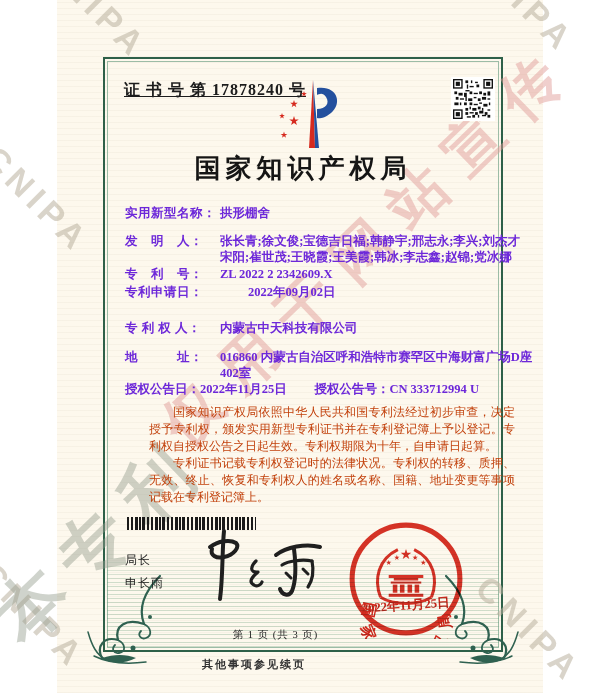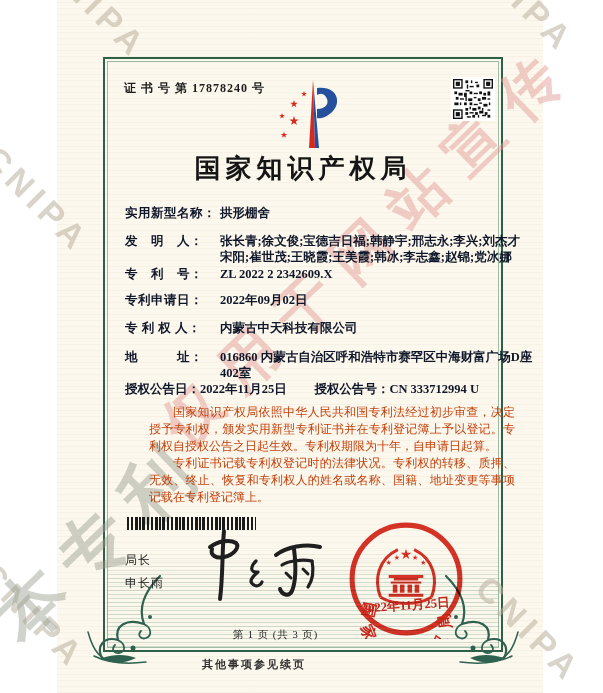--- a/index.html
+++ b/index.html
@@ -17,26 +17,26 @@
     mask-image:linear-gradient(180deg,transparent,#000 35%);}
   .flourish{position:absolute;z-index:4;}
   .wm{position:absolute;z-index:2;pointer-events:none;white-space:nowrap;}
   .wm-cnipa{font-family:"Liberation Sans",sans-serif;font-weight:700;font-size:34px;
     letter-spacing:6px;color:rgba(186,176,158,0.55);transform:rotate(45deg);}
   .wm-pink{font-size:58px;font-weight:700;color:rgba(224,154,150,0.48);letter-spacing:20px;
     transform:rotate(-44deg);}
   .wm-green{font-size:70px;font-weight:700;color:rgba(148,158,142,0.45);letter-spacing:16px;
     transform:rotate(-44deg);}
   .content{position:absolute;z-index:5;color:#1c1c1c;}
-  .certno{left:124px;top:80px;font-size:12px;font-weight:600;letter-spacing:1px;}
+  .certno{left:124px;top:80px;font-size:16px;font-weight:600;letter-spacing:1px;text-decoration:underline;}
   .title{left:103px;top:151px;width:400px;text-align:center;font-size:26px;font-weight:700;
     letter-spacing:5px;color:#151515;}
   .logo{left:267px;top:72px;width:76px;height:84px;}
   .qr{left:451px;top:77px;width:44px;height:44px;background:#fff;padding:2px;box-sizing:border-box;}
-  .row{position:absolute;left:125px;display:flex;font-weight:600;font-size:12.5px;line-height:16px;z-index:5;color:#0f172a;}
+  .row{position:absolute;left:125px;display:flex;font-weight:600;font-size:12.5px;line-height:16px;z-index:5;color:#6d28d9;}
   .row .lbl{width:95px;flex:none;letter-spacing:0.5px;}
   .row.grant{width:354px;justify-content:space-between;}
   .grp{display:flex;}
   .paras{left:122px;top:404px;width:366px;font-size:12px;line-height:17px;color:#c2410c;text-align:justify;margin-left:27px;}
   .paras p{margin:0;text-indent:2em;}
   .barcode{left:127px;top:517px;width:129px;height:13px;
     background:repeating-linear-gradient(90deg,#1a1a1a 0 2px,transparent 2px 4px),
                repeating-linear-gradient(90deg,#1a1a1a 0 1px,transparent 1px 5px);}
   .boss{left:125px;top:549px;font-family:"Liberation Sans",sans-serif;font-size:12px;
     line-height:23px;letter-spacing:1px;color:#222;}
@@ -192,21 +192,21 @@
     <span class="lbl">发　明　人：</span>
     <span class="val">
       <div>张长青;徐文俊;宝德吉日福;韩静宇;邢志永;李兴;刘杰才</div>
       <div>宋阳;崔世茂;王晓霞;王美霞;韩冰;李志鑫;赵锦;党冰娜</div>
     </span>
   </div>
   <div class="row" style="top:266px;">
     <span class="lbl">专　利　号：</span>
     <span class="val">ZL 2022 2 2342609.X</span>
   </div>
-  <div class="row" style="top:292px;">
+  <div class="row" style="top:284px;gap:28px;">
     <span class="lbl">专利申请日：</span>
     <span class="val">2022年09月02日</span>
   </div>
   <div class="row" style="top:320px;">
     <span class="lbl">专 利 权 人：</span>
     <span class="val">内蒙古中天科技有限公司</span>
   </div>
   <div class="row" style="top:349px;">
     <span class="lbl">地　　　址：</span>
     <span class="val">

